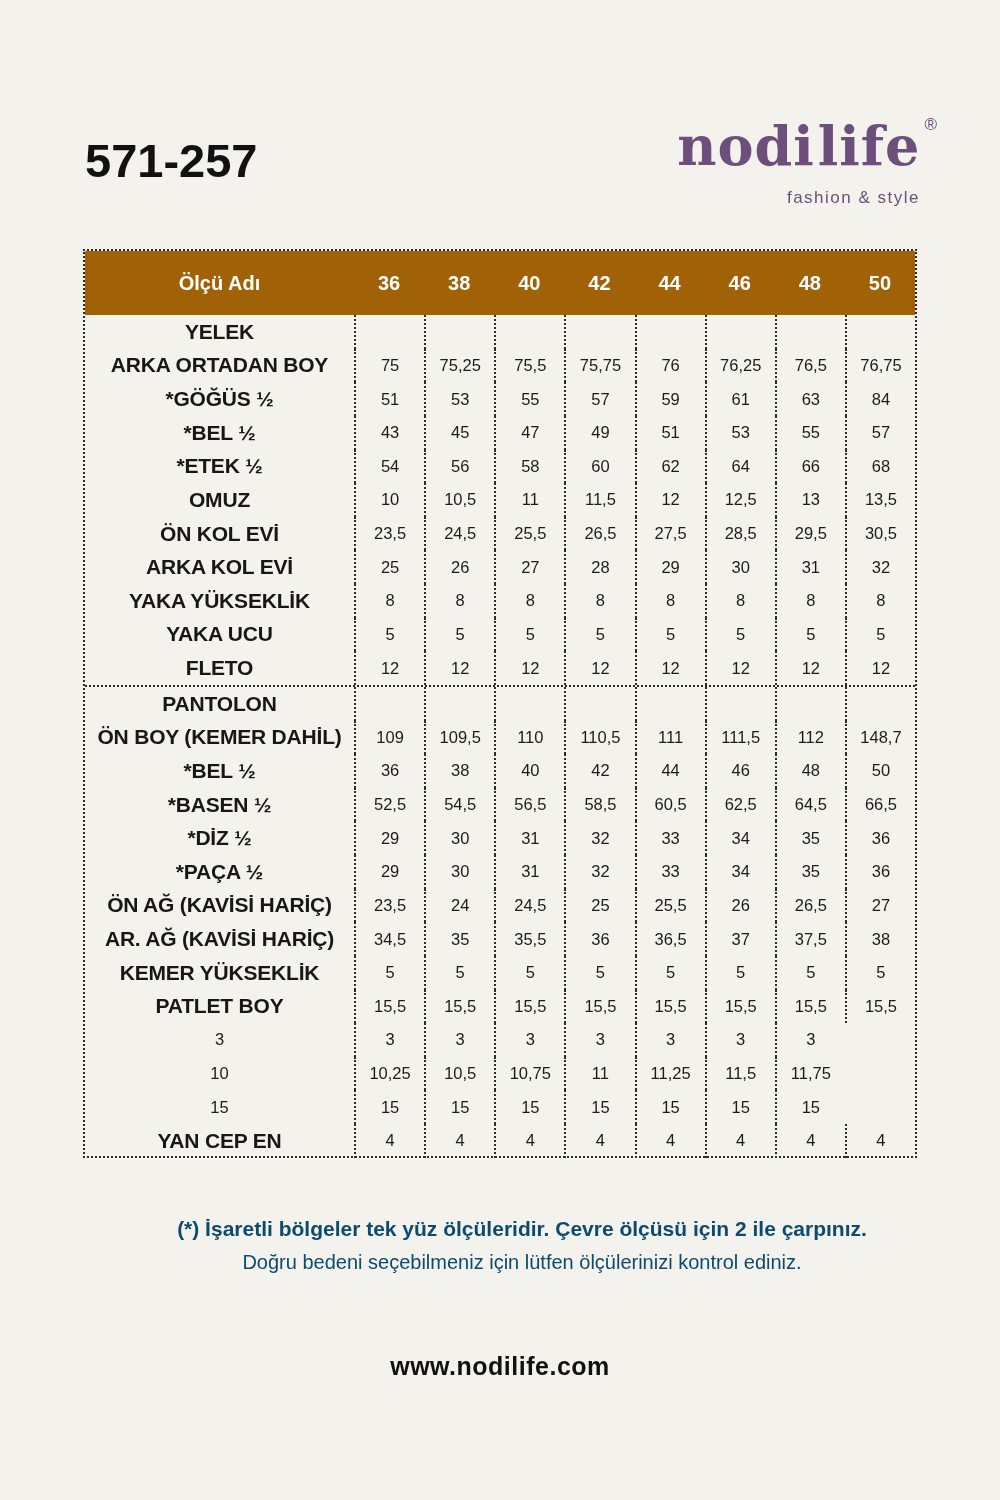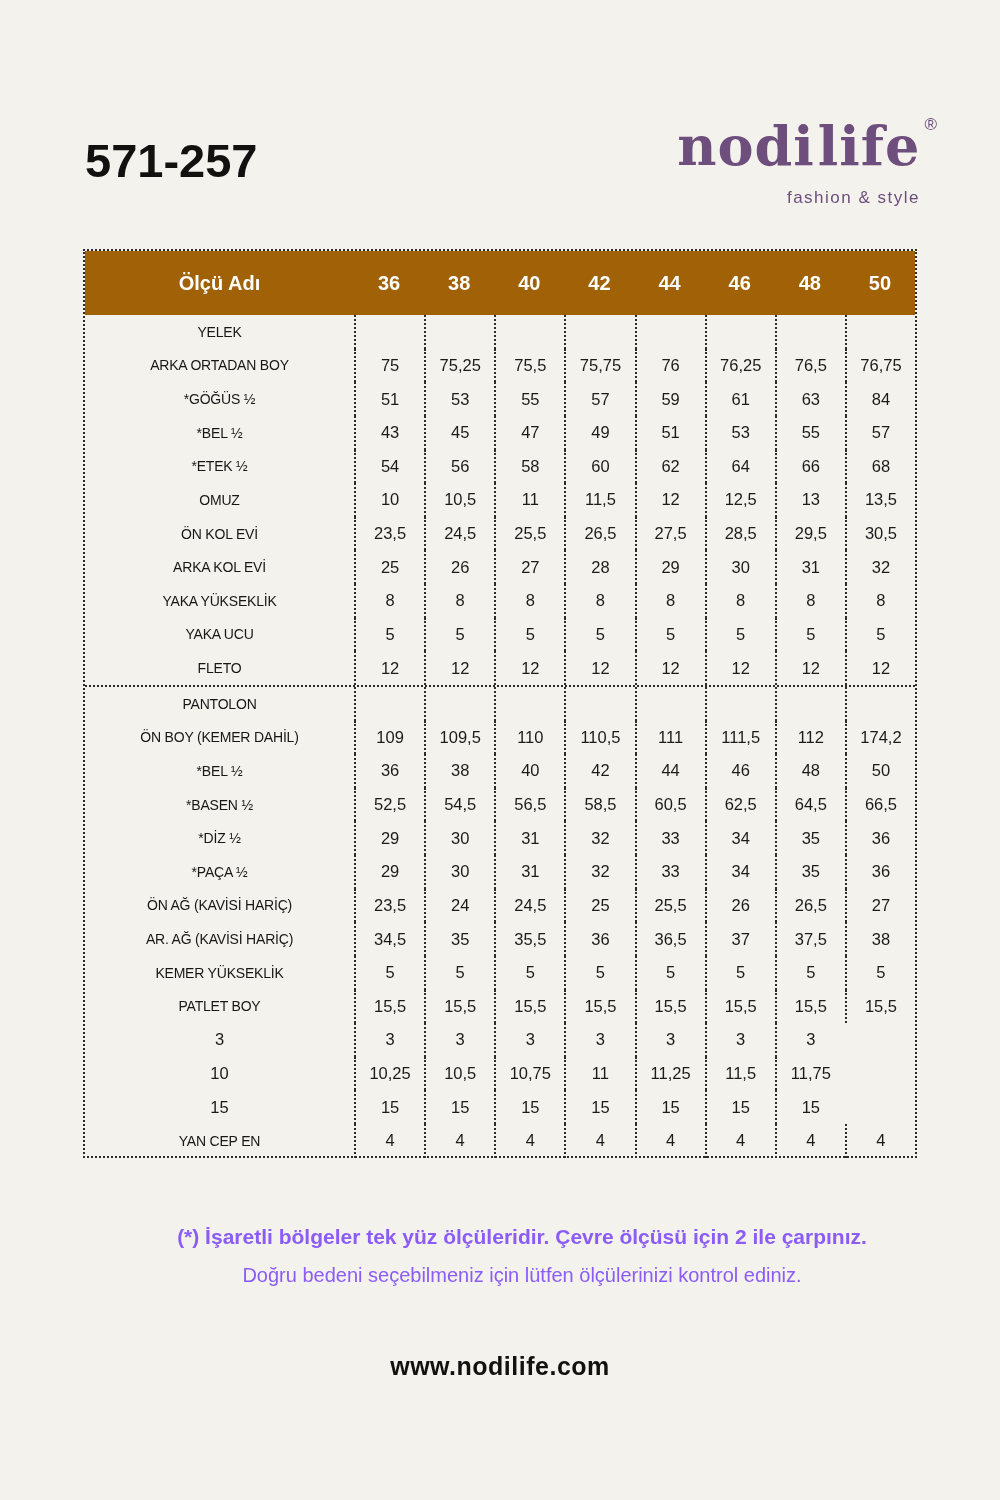--- a/index.html
+++ b/index.html
@@ -50,27 +50,27 @@
     align-items: center; text-align: center;
     font-weight: bold; font-size: 20px;
   }
   .table-body { display: block; }
   .t-row {
     display: grid; grid-template-columns: 269px repeat(8, 1fr);
     height: 33.64px; text-align: center;
   }
   .t-row > div { display: flex; align-items: center; justify-content: center; height: 100%; box-sizing: border-box; }
   .t-row > div:not(:first-child) { border-left: 2px dotted #2e2c2a; }
-  .t-row .row-label { font-weight: normal; font-size: 14px; letter-spacing: -0.2px; }
+  .t-row .row-label { font-weight: bold; font-size: 21px; letter-spacing: -0.2px; }
   .t-row .cell-val { font-size: 16.5px; font-weight: normal; color: #1c1b1a; }
   .t-row.divider-after { border-bottom: 2px dotted #2e2c2a; }
 
   
   .notes { position: absolute; top: 1212px; left: 0; width: 1000px; text-align: center; }
-  .notes p { margin: 12px 0 7px 0; font-size: 20px; line-height: 26px; color: #8b5cf6; padding-left: 44px; }
+  .notes p { margin: 4px 0 7px 0; font-size: 20px; line-height: 26px; color: #0c4a6e; padding-left: 44px; }
   .notes p.note-bold { font-weight: bold; font-size: 21px; }
   .website {
     position: absolute; top: 1352px; left: 0; width: 1000px;
     text-align: center; font-weight: bold; font-size: 25px; color: #121110;
     letter-spacing: 0.5px;
   }
 </style>
 </head>
 <body>
 
@@ -246,21 +246,21 @@
         </div>
         <div class="t-row">
           <div class="row-label">ÖN BOY (KEMER DAHİL)</div>
           <div class="cell-val">109</div>
           <div class="cell-val">109,5</div>
           <div class="cell-val">110</div>
           <div class="cell-val">110,5</div>
           <div class="cell-val">111</div>
           <div class="cell-val">111,5</div>
           <div class="cell-val">112</div>
-          <div class="cell-val">174,2</div>
+          <div class="cell-val">148,7</div>
         </div>
         <div class="t-row">
           <div class="row-label">*BEL ½</div>
           <div class="cell-val">36</div>
           <div class="cell-val">38</div>
           <div class="cell-val">40</div>
           <div class="cell-val">42</div>
           <div class="cell-val">44</div>
           <div class="cell-val">46</div>
           <div class="cell-val">48</div>

